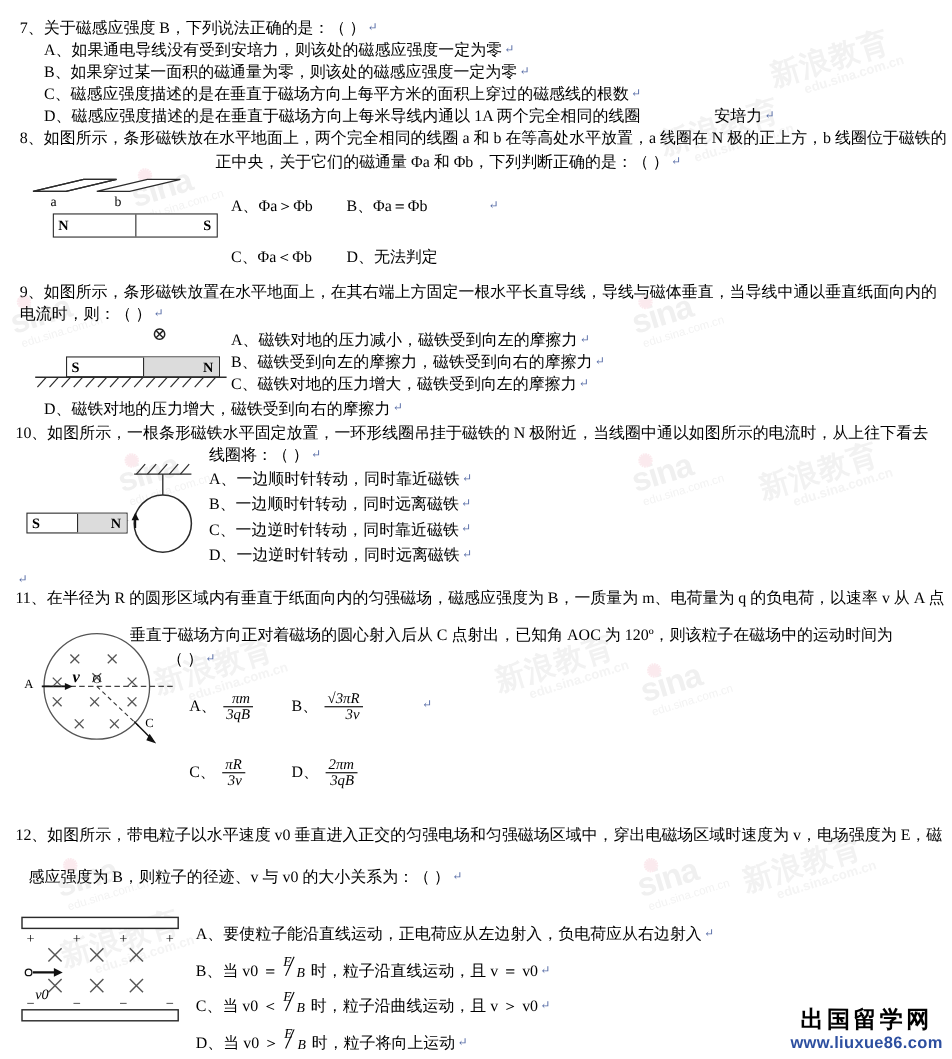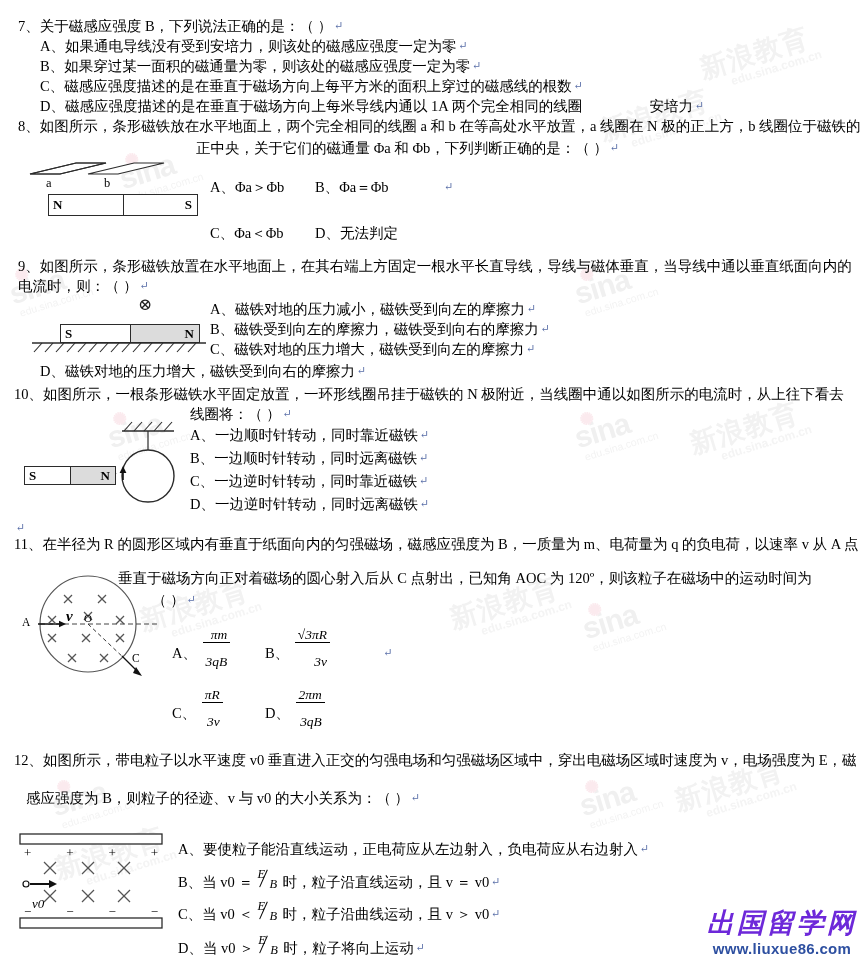--- a/index.html
+++ b/index.html
@@ -53,22 +53,22 @@
     font-size: 17px; color: #fbeaee; font-weight: bold;
   }
   .wm-bottom {
     position: absolute;
     right: 8px; bottom: 6px;
     text-align: center;
     z-index: 3;
     font-family: "Liberation Sans", sans-serif;
   }
   .wm-bottom .cn {
-    font-size: 27px; color: #6d28d9; letter-spacing: 3px;
-    font-weight: bold; display:block;font-style:italic;
+    font-size: 21px; color: #000000; letter-spacing: 3px;
+    font-weight: bold; display:block;
   }
   .wm-bottom .url {
     font-size: 15px; color: #2d4fa0; font-weight: bold;
     letter-spacing: 0.3px; display:block; margin-top: -1px;
   }
   
   .content { position: relative; z-index: 2; }
   .qline {
     position: absolute;
     white-space: nowrap;
@@ -79,21 +79,21 @@
   
   .frac {
     display: inline-block;
     vertical-align: -0.52em;
     text-align: right;
     font-style: italic;
     line-height: 1.04;
     margin: 0 2px;
   }
   .frac .num { display:block; padding: 0 3px; font-size: 0.93em;}
-  .frac .den { display:block; border-top: 1.2px solid #000; padding: 12px 3px; font-size: 0.93em;}
+  .frac .den { display:block; border-top: 1.2px solid #000; padding: 0 3px; font-size: 0.93em;}
   .sfrac {
     display:inline-block;
     font-style: italic;
     position: relative;
     width: 26px; height: 19px;
     vertical-align: -0.28em;
   }
   .sfrac .sn { position:absolute; left: 1px; top: -5px; font-size: 0.86em;}
   .sfrac .sd { position:absolute; left: 13px; top: 5px; font-size: 0.86em;}
   .sfrac .sl {

